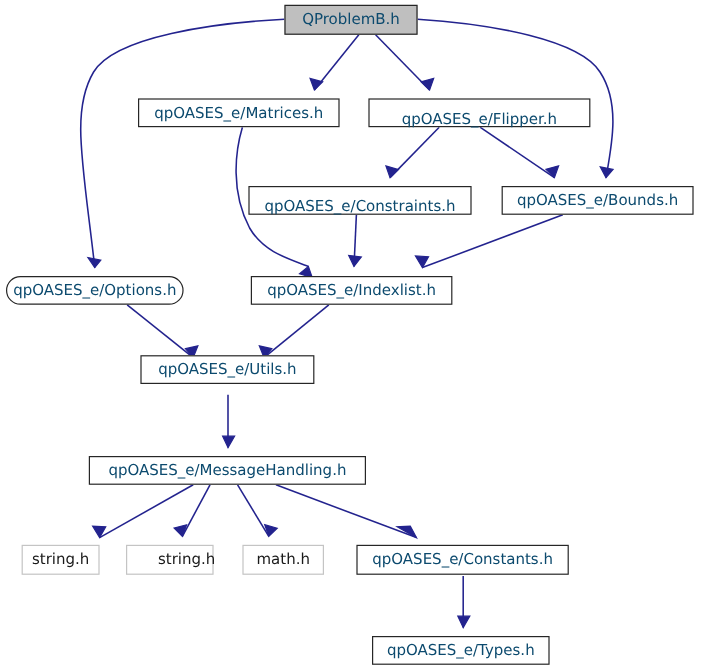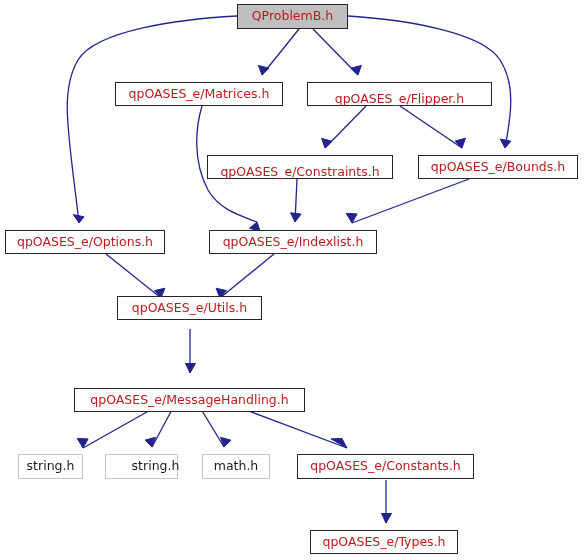--- a/index.html
+++ b/index.html
@@ -28,21 +28,21 @@
   .graph-node {
     position: absolute;
     box-sizing: border-box;
     display: flex;
     align-items: center;
     justify-content: center;
     background: #ffffff;
     border: 1px solid #2b2b2b;
     font-size: 12.5px;
     line-height: 1;
-    color: #b91c1c;
+    color: #0c4a6e;
     white-space: nowrap;
     letter-spacing: 0px;
   }
   .graph-node.node-strong {
     border: 1.6px solid #262626;
   }
   .graph-node.node-current {
     background: #bfbfbf;
     border: 1.6px solid #262626;
   }
@@ -140,30 +140,30 @@
       </div>
       <div class="graph-node node-strong" style="left: 307px; top: 82px; width: 185px; height: 24px; align-items: flex-end;">
         <span class="node-label">qpOASES_e/Flipper.h</span>
       </div>
       <div class="graph-node node-strong" style="left: 207px; top: 155px; width: 186px; height: 24px; align-items: flex-end;">
         <span class="node-label">qpOASES_e/Constraints.h</span>
       </div>
       <div class="graph-node node-strong" style="left: 418px; top: 155px; width: 160px; height: 24px; align-items: center;">
         <span class="node-label">qpOASES_e/Bounds.h</span>
       </div>
-      <div class="graph-node node-strong" style="left: 5px; top: 230px; width: 160px; height: 24px;">
+      <div class="graph-node node-strong" style="left: 5px; top: 230px; width: 148px; height: 24px; border-radius: 12px;">
         <span class="node-label">qpOASES_e/Options.h</span>
       </div>
       <div class="graph-node node-strong" style="left: 209px; top: 230px; width: 168px; height: 24px;">
         <span class="node-label">qpOASES_e/Indexlist.h</span>
       </div>
       <div class="graph-node node-strong" style="left: 117px; top: 296px; width: 145px; height: 24px;">
         <span class="node-label">qpOASES_e/Utils.h</span>
       </div>
-      <div class="graph-node node-strong" style="left: 74px; top: 380px; width: 231px; height: 24px; margin-top: 8px;">
+      <div class="graph-node node-strong" style="left: 74px; top: 380px; width: 231px; height: 24px;">
         <span class="node-label">qpOASES_e/MessageHandling.h</span>
       </div>
       <div class="graph-node node-system" style="left: 18px; top: 454px; width: 65px; height: 25px;">
         <span class="node-label">string.h</span>
       </div>
       <div class="graph-node node-system" style="left: 105px; top: 454px; width: 73px; height: 25px; padding-left: 28px;">
         <span class="node-label">string.h</span>
       </div>
       <div class="graph-node node-system" style="left: 202px; top: 454px; width: 68px; height: 25px;">
         <span class="node-label">math.h</span>

